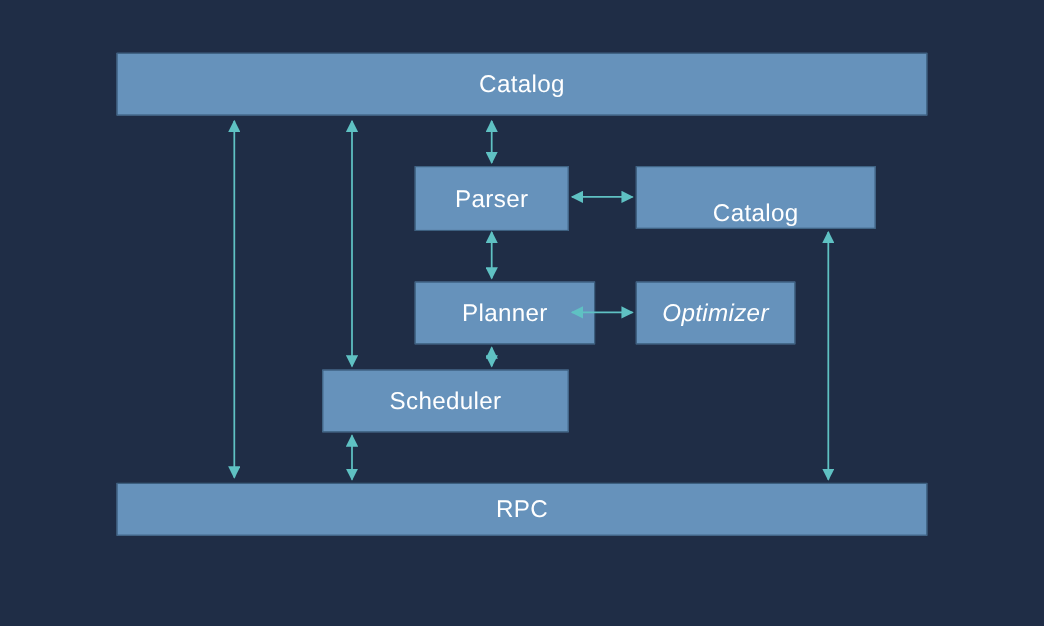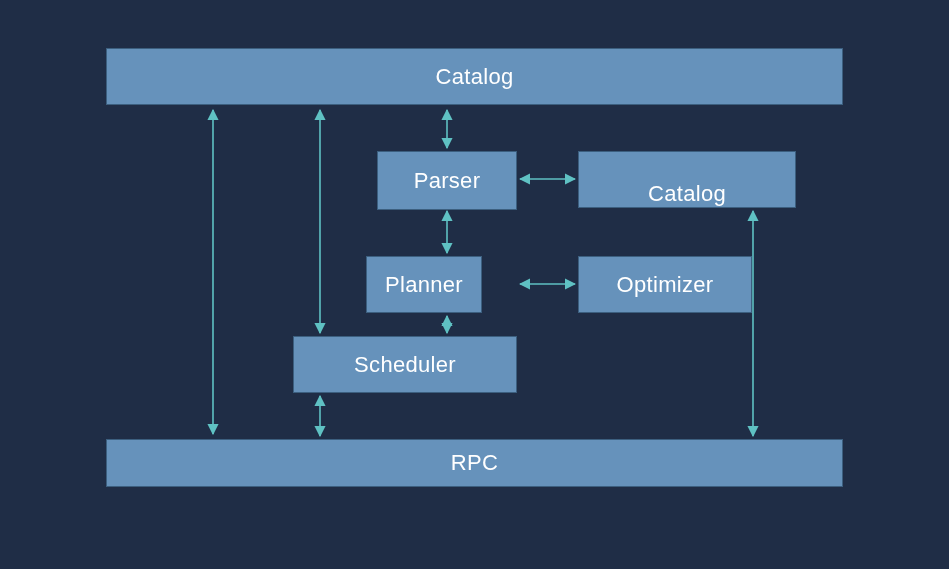--- a/index.html
+++ b/index.html
@@ -47,25 +47,25 @@
   </div>
 
   <div class="box" style="left:377px; top:151px; width:140px; height:59px;">
     <span>Parser</span>
   </div>
 
   <div class="box" style="left:578px; top:151px; width:218px; height:57px;align-items:flex-end;">
     <span>Catalog</span>
   </div>
 
-  <div class="box" style="left:366px; top:256px; width:116px; height:57px;">
+  <div class="box" style="left:377px; top:256px; width:164px; height:57px;">
     <span>Planner</span>
   </div>
 
-  <div class="box" style="left:578px; top:256px; width:174px; height:57px;">
+  <div class="box" style="left:578px; top:256px; width:145px; height:57px;font-style:italic;">
     <span>Optimizer</span>
   </div>
 
   <div class="box" style="left:293px; top:336px; width:224px; height:57px;justify-content:center;">
     <span>Scheduler</span>
   </div>
 
   <div class="box" style="left:106px; top:439px; width:737px; height:48px;">
     <span>RPC</span>
   </div>

